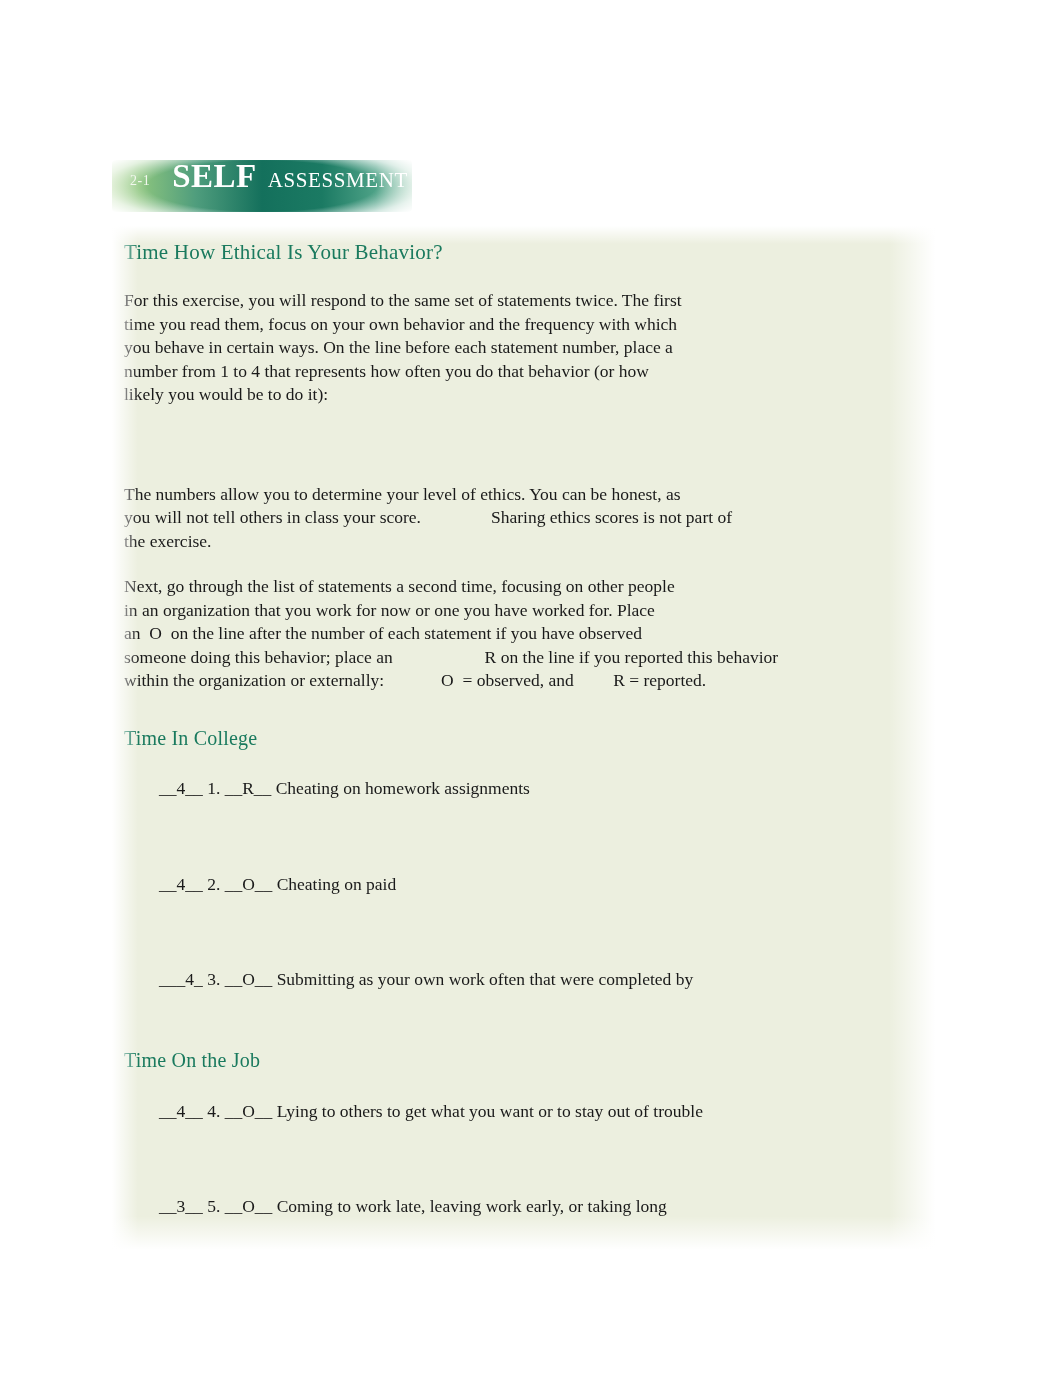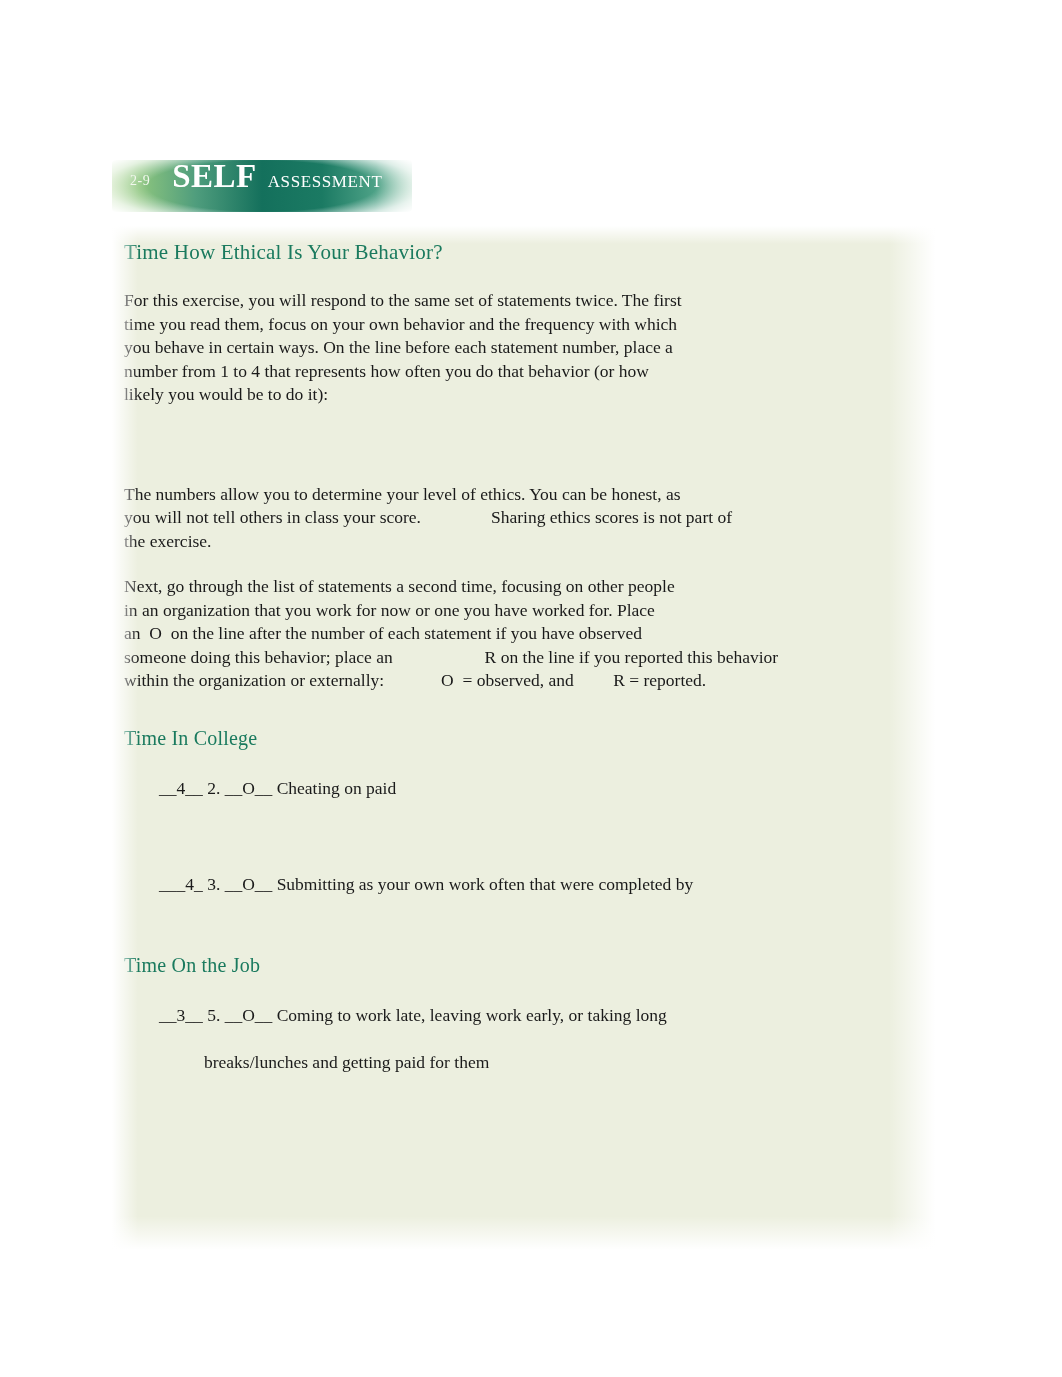--- a/index.html
+++ b/index.html
@@ -67,21 +67,21 @@
     top: -2px;
   }
   .banner-word1 {
     font-size: 33px;
     margin-left: 22px;
     letter-spacing: 0.5px;
     line-height: 1;
     font-weight: bold;
   }
   .banner-word2 {
-    font-size: 17px;
+    font-size: 21px;
     margin-left: 11px;
     letter-spacing: 0.6px;
     line-height: 1;
     text-align: right;
   }
 
   
   .panel {
     position: absolute;
     left: 112px;
@@ -174,21 +174,21 @@
   .section-gap {
     height: 34px;
   }
 </style>
 </head>
 <body>
 
 <div class="banner">
   <div class="banner-bg"></div>
   <div class="banner-inner">
-    <span class="banner-num">2-9</span>
+    <span class="banner-num">2-1</span>
     <span class="banner-word1">SELF</span>
     <span class="banner-word2">ASSESSMENT</span>
   </div>
 </div>
 
 <div class="panel">
   <div class="content">
 
     <h1 class="section-title">Time How Ethical Is Your Behavior?</h1>
 
@@ -210,40 +210,45 @@
 in an organization that you work for now or one you have worked for. Place
 an  O  on the line after the number of each statement if you have observed
 someone doing this behavior; place an      R on the line if you reported this behavior
 within the organization or externally:    O  = observed, and   R = reported.</p>
 
     <div class="section-gap"></div>
 
     <h2 class="sub-title">Time In College</h2>
     <div class="list">
 
+      <div class="item">
+        <span>__4__</span><span> </span><span>1.</span><span> </span><span>__R__</span><span> </span><span>Cheating on homework assignments</span>
+      </div>
 
       <div class="item">
         <span>__4__</span><span> </span><span>2.</span><span> </span><span>__O__</span><span> </span><span>Cheating on paid</span>
       </div>
 
       <div class="item">
         <span>___4_</span><span> </span><span>3.</span><span> </span><span>__O__</span><span> </span><span>Submitting as your own work often that were completed by</span>
       </div>
 
     </div>
 
     <div class="section-gap"></div>
 
     <h2 class="sub-title">Time On the Job</h2>
     <div class="list">
 
+      <div class="item">
+        <span>__4__</span><span> </span><span>4.</span><span> </span><span>__O__</span><span> </span><span>Lying to others to get what you want or to stay out of trouble</span>
+      </div>
 
       <div class="item">
         <span>__3__</span><span> </span><span>5.</span><span> </span><span>__O__</span><span> </span><span>Coming to work late, leaving work early, or taking long</span>
-        <span class="item-cont">breaks/lunches and getting paid for them</span>
       </div>
 
     </div>
 
   </div>
 
   <div class="panel-fade-l"></div>
   <div class="panel-fade-r"></div>
   <div class="panel-fade-t"></div>
   <div class="panel-fade-b"></div>

